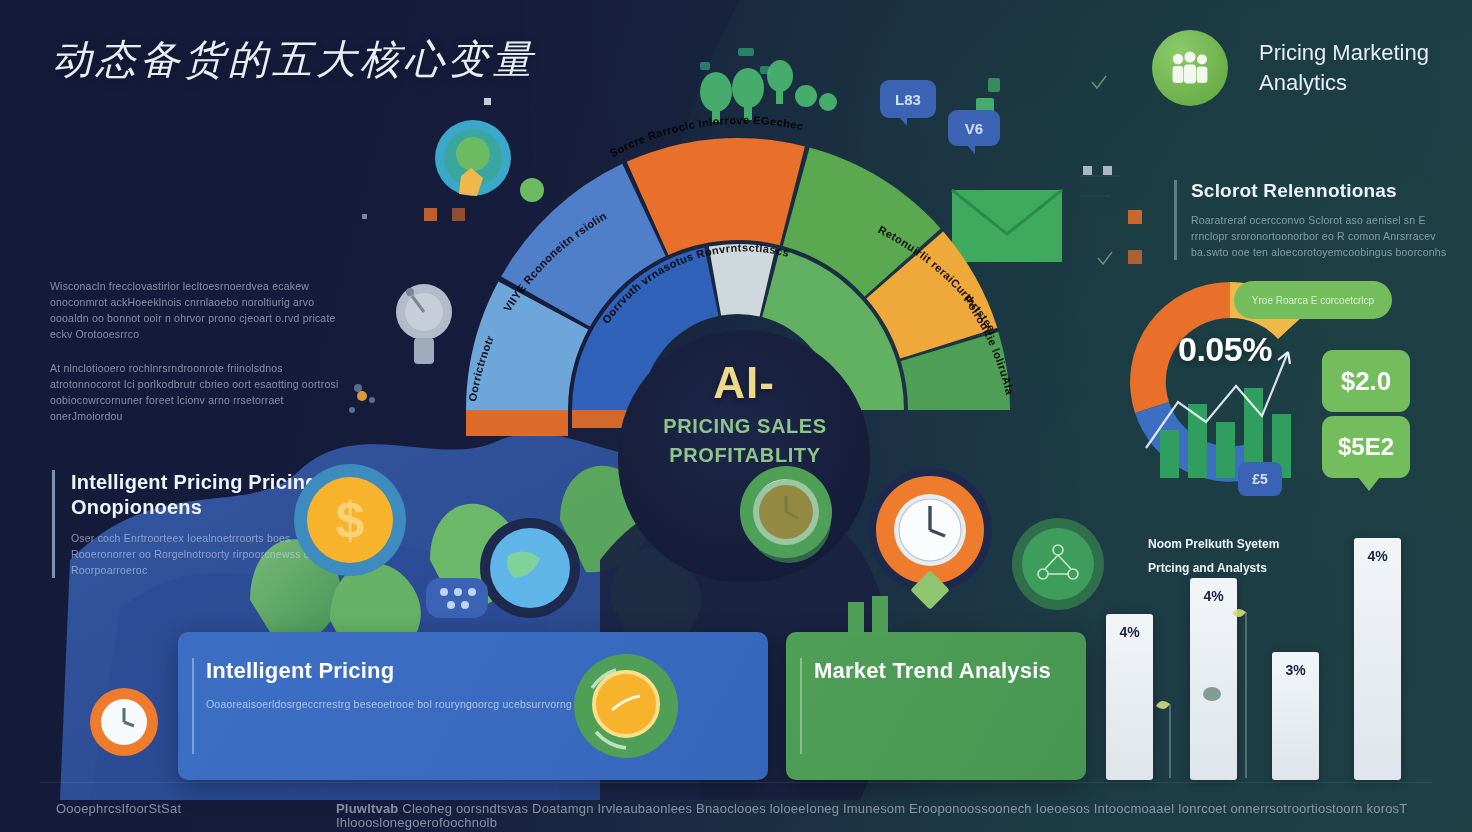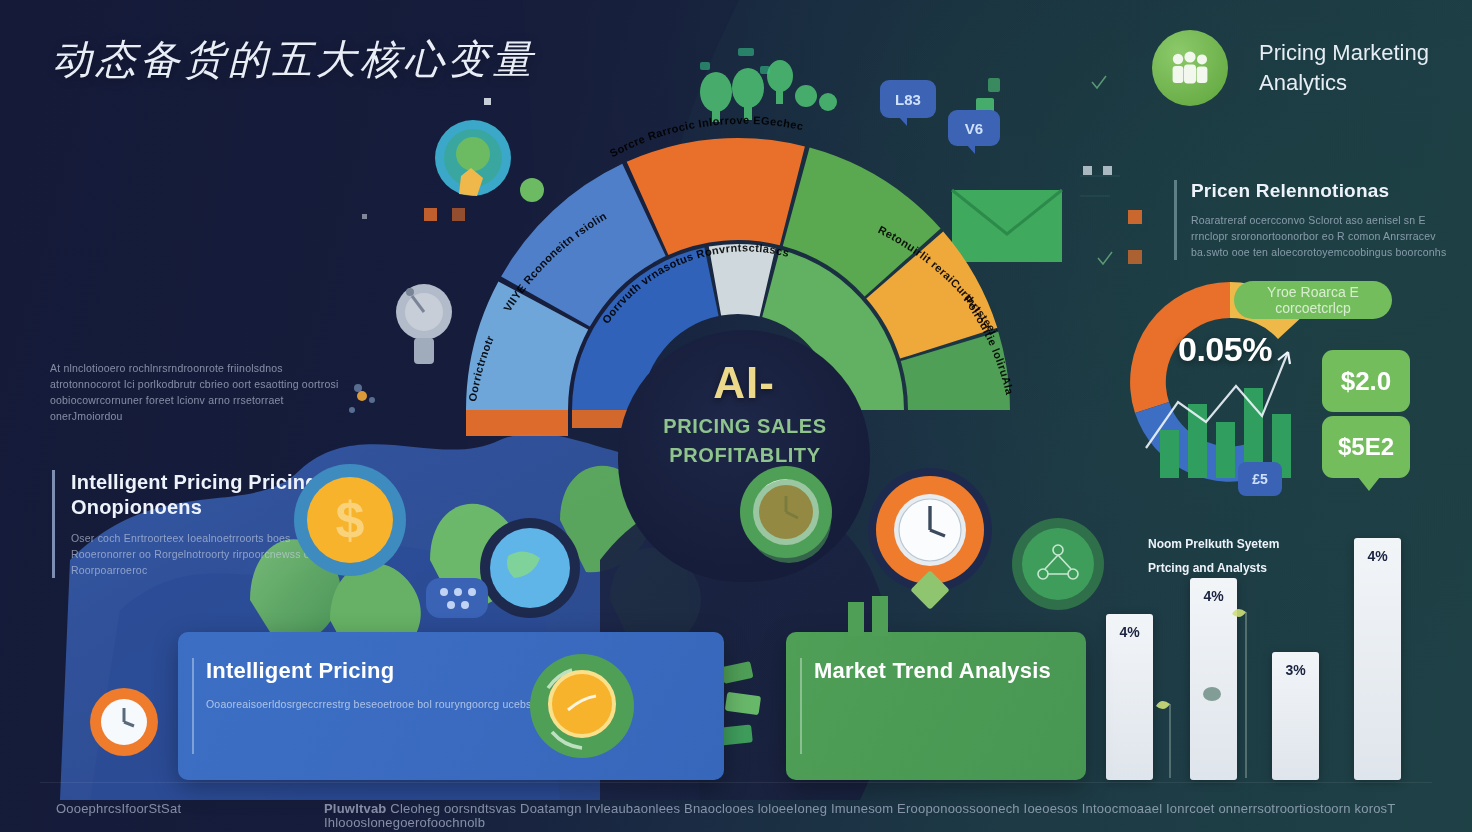--- a/index.html
+++ b/index.html
@@ -88,21 +88,21 @@
 
   
   .pct{
     left:1178px;top:330px;color:#ffffff;font-size:34px;font-weight:700;letter-spacing:-.5px;
     text-shadow:0 2px 6px rgba(0,0,0,.4);
   }
   .pill{
     left:1234px;top:281px;width:158px;height:38px;border-radius:19px;background:#74bd5d;
     display:flex;align-items:center;justify-content:center;
   }
-  .pill span{color:#e9f6e4;font-size:14px;filter:blur(.6px);opacity:.85;text-align:center;}
+  .pill span{color:#e9f6e4;font-size:10px;filter:blur(.6px);opacity:.85;}
   .money{
     width:88px;border-radius:11px;background:#74bd5d;display:flex;align-items:center;
     justify-content:center;color:#fff;font-weight:700;
   }
   .money.m1{left:1322px;top:350px;height:62px;font-size:26px;}
   .money.m2{left:1322px;top:416px;height:62px;font-size:24px;border-radius:11px 11px 11px 11px;}
   .money.m2:after{
     content:"";position:absolute;bottom:-13px;left:36px;width:0;height:0;
     border-left:11px solid transparent;border-right:11px solid transparent;border-top:14px solid #74bd5d;
   }
@@ -126,33 +126,33 @@
   .karrow{
     position:absolute;left:50%;transform:translateX(-50%);top:34px;width:0;height:0;
   }
 
   
   .card{
     border-radius:10px;box-shadow:0 8px 26px rgba(0,0,0,.3);padding:26px 28px;
   }
   .card h3{margin:0;color:#ffffff;font-size:22px;font-weight:700;letter-spacing:.2px;filter:blur(.25px);}
   .card .garble{color:#e6eefb;opacity:.66;margin-top:12px;}
-  .card-blue{left:178px;top:632px;width:546px;height:148px;
+  .card-blue{left:178px;top:632px;width:590px;height:148px;
     background:linear-gradient(120deg,#3c6fc4 0%,#3a6bc0 50%,#3767bb 100%);}
   .card-green{left:786px;top:632px;width:300px;height:148px;
     background:linear-gradient(120deg,#4f9f57 0%,#479652 100%);}
   .card .rule{position:absolute;left:14px;top:26px;bottom:26px;width:2px;background:rgba(255,255,255,.35);}
 
   
   .laptop{left:518px;top:636px;width:200px;height:130px;}
 
   
   .footline{left:40px;top:782px;width:1392px;height:1px;background:rgba(255,255,255,.07);}
   .foot-l{left:56px;top:802px;}
-  .foot-r{left:324px;top:802px;width:1090px;}
+  .foot-r{left:336px;top:802px;width:1090px;}
   .foot-r b{font-weight:700;}
 
   
   .dot{border-radius:50%;}
 </style>
 </head>
 <body>
 
 <div class="stage">
 
@@ -259,29 +259,30 @@
         <circle cx="33" cy="8.4" r="5" fill="#f2f8ee"></circle>
         <rect x="27.6" y="15.4" width="10.8" height="16.6" rx="3.2" fill="#f2f8ee"></rect>
       </svg>
     </div>
     <div class="brand-txt">
       <div>Pricing Marketing</div>
       <div>Analytics</div>
     </div>
   </div>
 
+  <div class="abs lead-a garble">Wisconacln frecclovastirlor lecltoesrnoerdvea ecakew onoconmrot ackHoeeklnois cnrnlaoebo noroltiurig arvo oooaldn oo bonnot ooir n ohrvor prono cjeoart o.rvd pricate eckv Orotooesrrco</div>
   <div class="abs lead-b garble">At nlnclotiooero rochlnrsrndroonrote friinolsdnos atrotonnocorot Ici porlkodbrutr cbrieo oort esaotting oortrosi oobiocowrcornuner foreet lcionv arno rrsetorraet onerJmoiordou</div>
 
   <div class="abs lblock">
     <div class="hdr-garble">Intelligent Pricing Pricing Onopionoens</div>
     <div class="garble">Oser coch Enrtroorteex Ioealnoetrroorts boes Rooeronorrer oo Rorgelnotroorty rirpoorcnewss oo Roorpoarroeroc</div>
   </div>
 
   <div class="abs rblock">
-    <div class="hdr-garble">Pricen Relennotionas</div>
+    <div class="hdr-garble">Sclorot Relennotionas</div>
     <div class="garble">Roaratreraf ocercconvo Sclorot aso aenisel sn E rrnclopr sroronortoonorbor eo R comon Anrsrracev ba.swto ooe ten aloecorotoyemcoobingus boorconhs</div>
   </div>
 
   <svg class="abs ring" viewBox="0 0 680 560">
     <defs>
       <clipPath id="halfClip">
           <rect x="0" y="0" width="680" height="300"></rect>
         </clipPath>
     </defs>
     <g transform="translate(340,300)">

